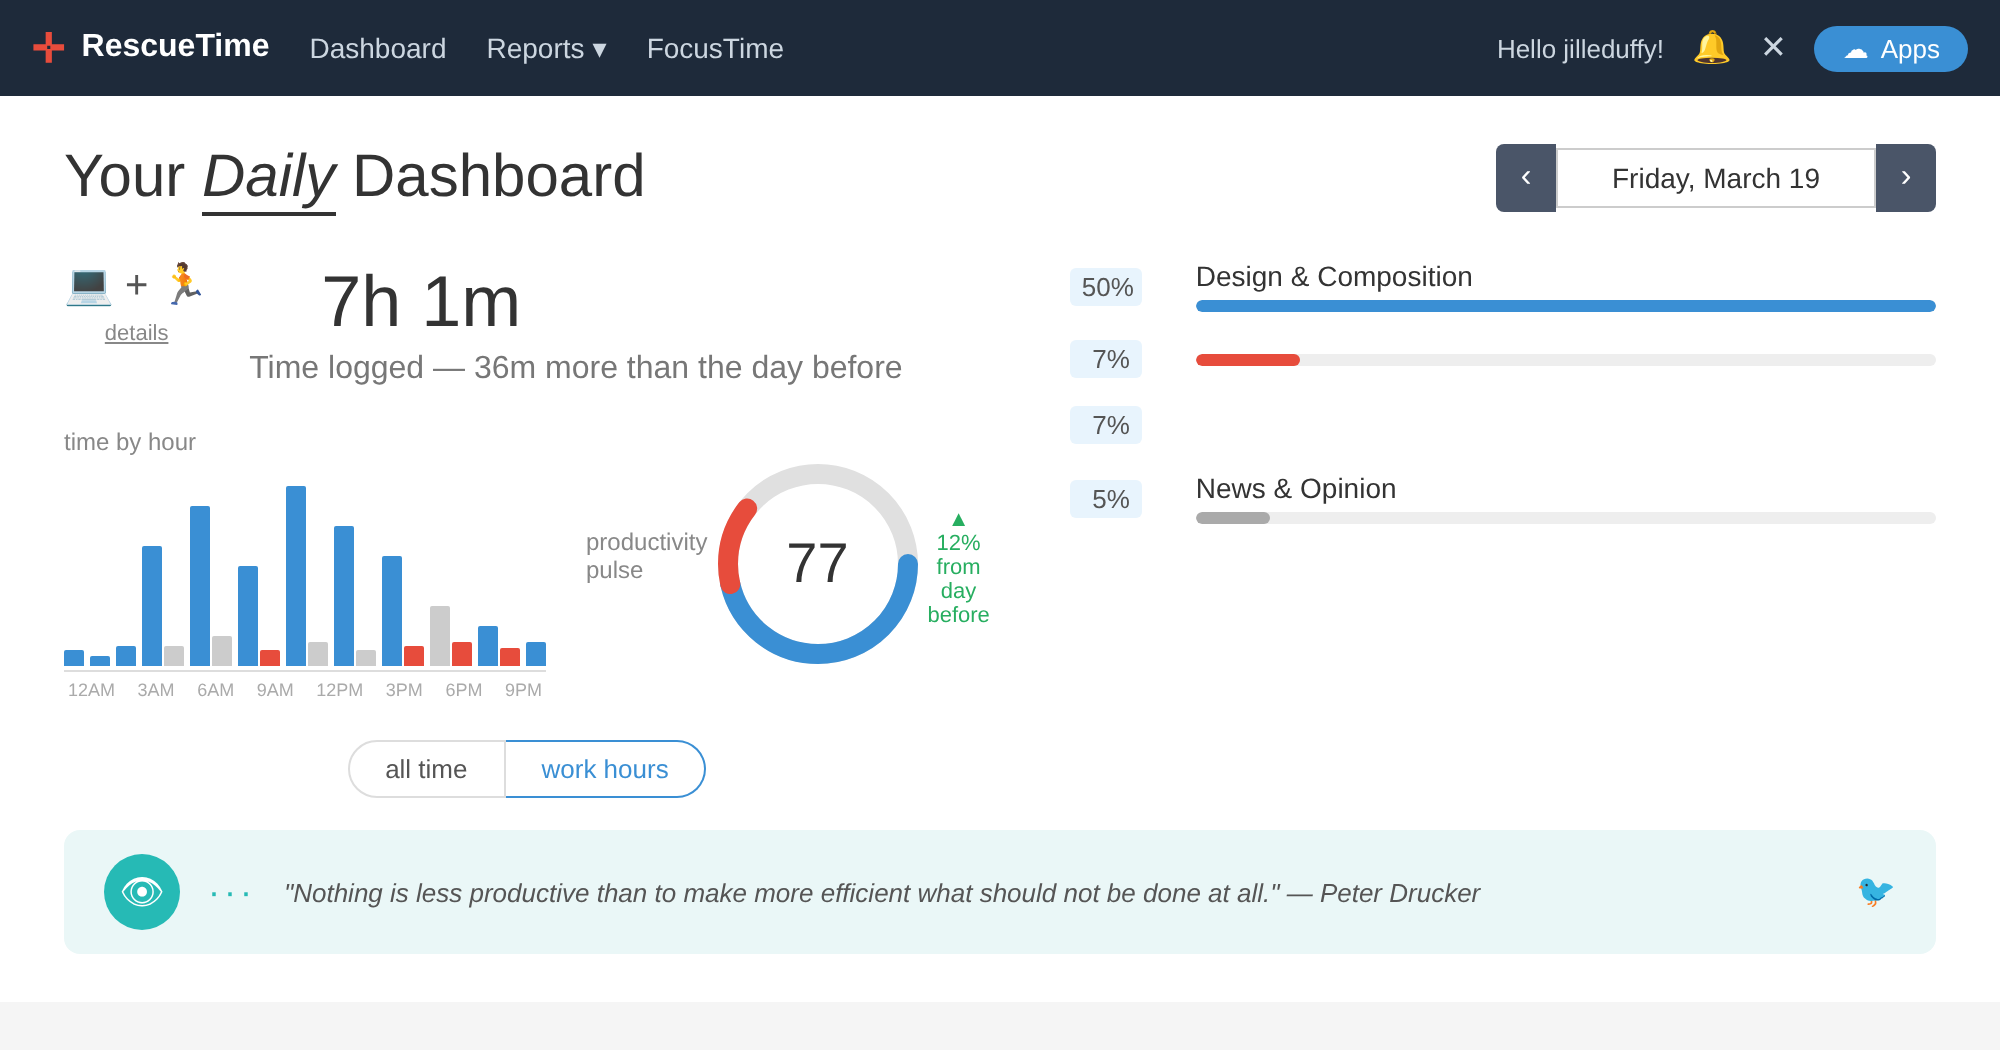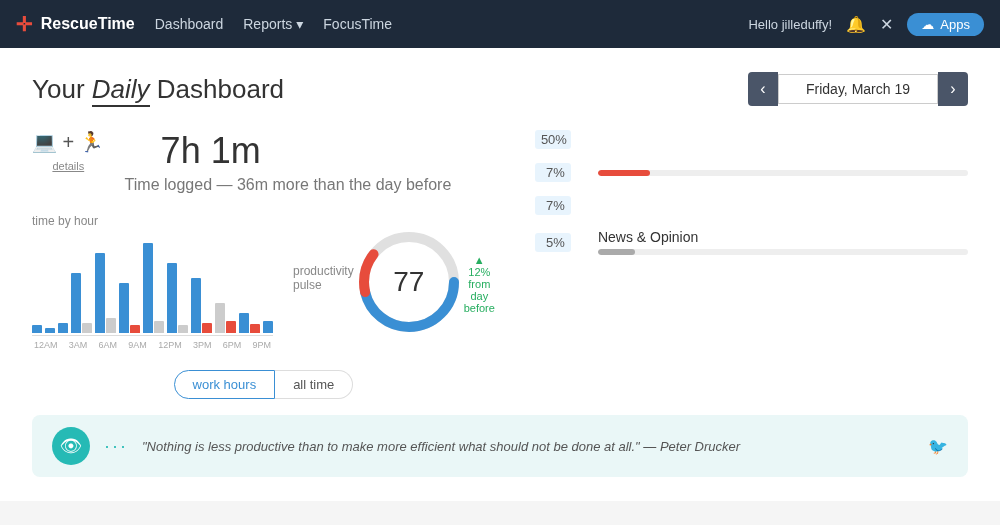--- a/index.html
+++ b/index.html
@@ -32,21 +32,21 @@
       display: flex;
       align-items: center;
       gap: 6px;
     }
 
     
     .content { background: white; padding: 24px 32px; }
 
     
     .header-row { display: flex; align-items: center; justify-content: space-between; margin-bottom: 24px; }
-    .dashboard-title { font-size: 26px; color: #333; font-weight: 300; text-align: center; }
+    .dashboard-title { font-size: 30px; color: #333; font-weight: 300; text-align: center; }
     .dashboard-title em { font-style: italic; color: #333; font-weight: 400; border-bottom: 2px solid #333; padding-bottom: 1px; }
     .date-nav { display: flex; align-items: center; gap: 0; }
     .date-nav-btn {
       background: #4a5568;
       border: none;
       color: white;
       width: 30px;
       height: 34px;
       cursor: pointer;
       font-size: 16px;
@@ -277,29 +277,35 @@
 
               <circle cx="55" cy="55" r="45" fill="none" stroke="#e74c3c" stroke-width="10" stroke-dasharray="40 283" stroke-dashoffset="-131" stroke-linecap="round"></circle>
             </svg>
             <span class="pulse-number">77</span>
           </div>
           <div class="pulse-sub">▲ 12% from day before</div>
         </div>
       </div>
 
       <div class="toggle-row">
+        <button class="toggle-btn">all time</button>
         <button class="toggle-btn active">work hours</button>
-        <button class="toggle-btn">all time</button>
       </div>
     </div>
 
     <div class="right-panel">
 
       <div class="category-row">
         <span class="category-pct">50%</span>
+        <div class="category-info">
+          <div class="category-name">Design &amp; Composition</div>
+          <div class="category-bar-track">
+            <div class="category-bar-fill bar-fill-blue" style="width:100%"></div>
+          </div>
+        </div>
       </div>
 
 
       <div class="category-row">
         <span class="category-pct">7%</span>
         <div class="category-info">
           <div class="category-bar-track">
             <div class="category-bar-fill bar-fill-red" style="width:14%"></div>
           </div>
         </div>

